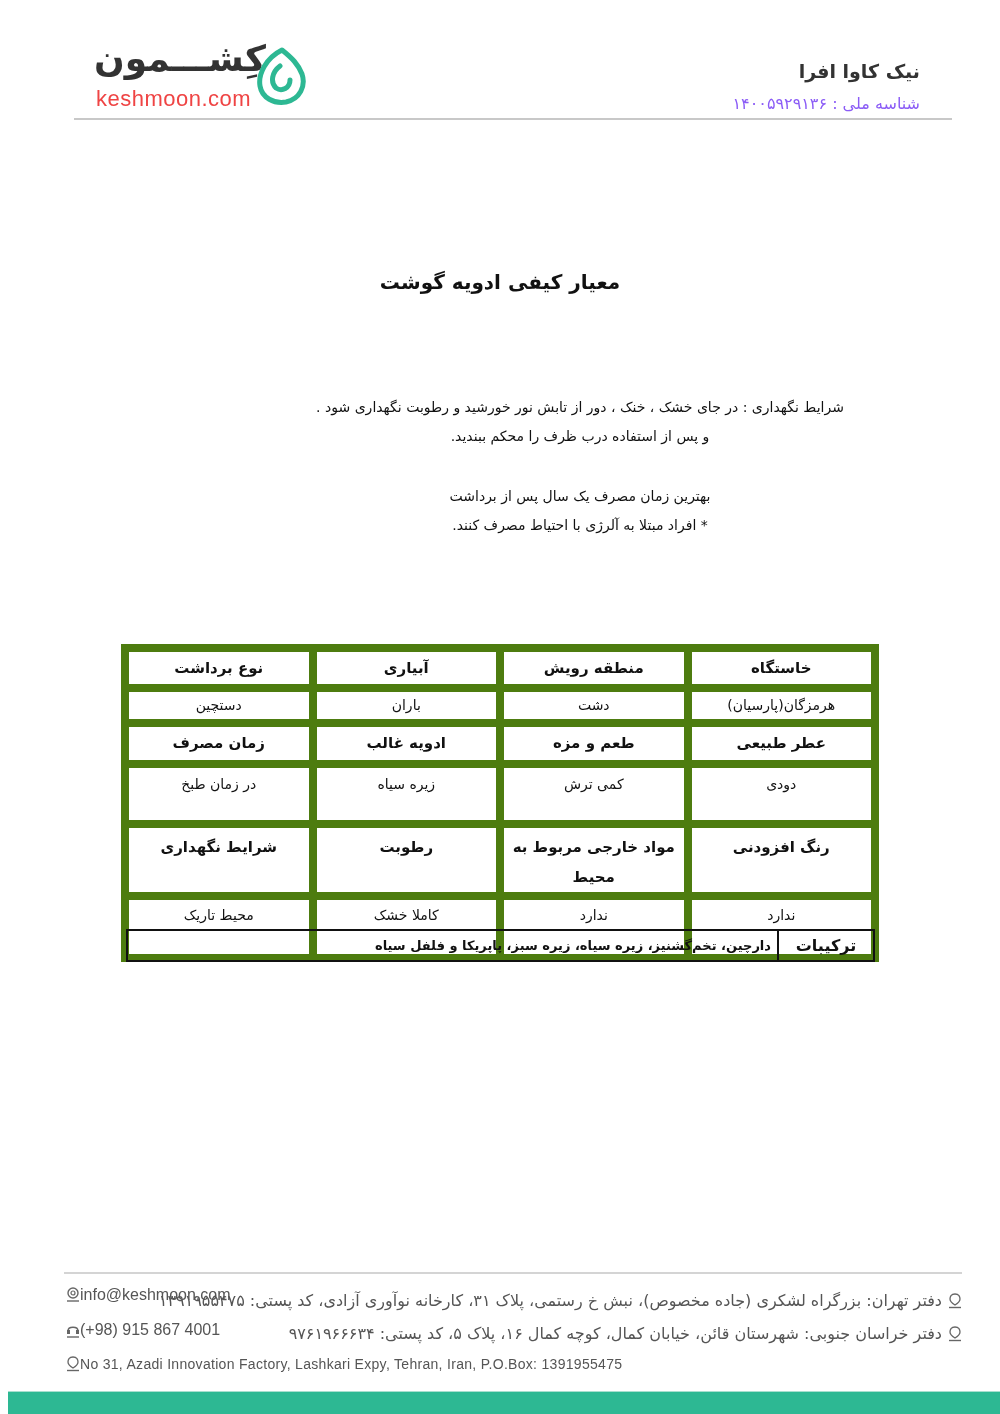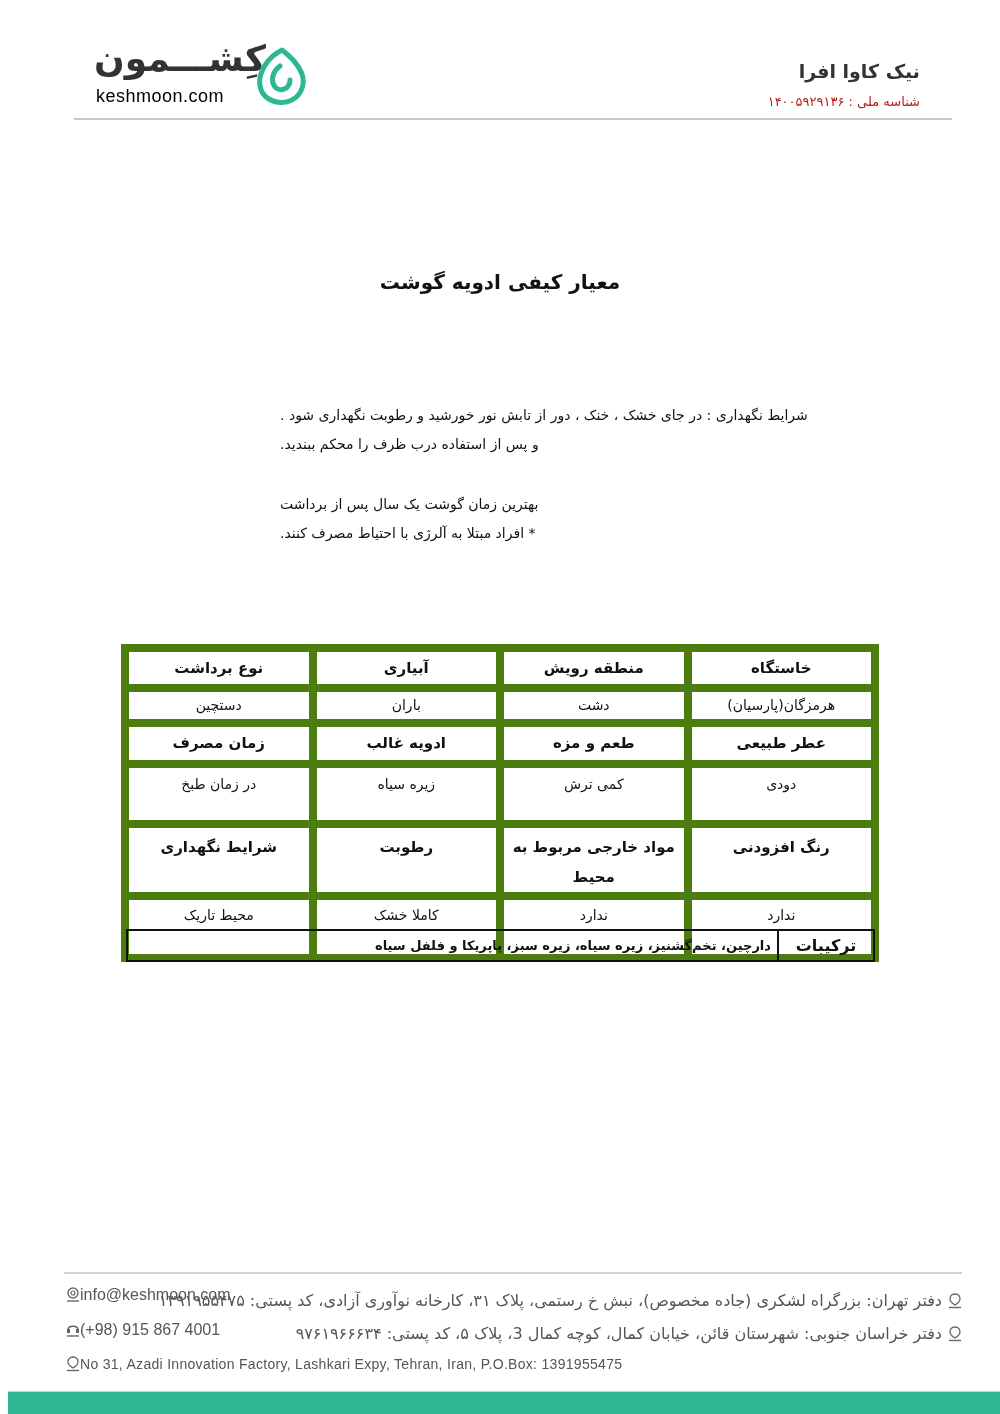--- a/index.html
+++ b/index.html
@@ -5,29 +5,29 @@
   html, body { margin: 0; padding: 0; }
   body {
     width: 1000px; height: 1414px; position: relative; overflow: hidden;
     background: #ffffff; color: #111;
     font-family: "DejaVu Sans", sans-serif;
   }
   .abs { position: absolute; }
 
   
   .logo-fa { left: 94px; top: 38px; font-size: 36px; font-weight: bold; color: #333; direction: rtl; letter-spacing: 1px; }
-  .logo-en { left: 96px; top: 86px; font-size: 18px; color: #000000; font-family: "Liberation Sans", sans-serif; letter-spacing: 0.5px; }
+  .logo-en { left: 96px; top: 86px; font-size: 22px; color: #ef4444; font-family: "Liberation Sans", sans-serif; letter-spacing: 0.5px; }
   .logo-mark { left: 252px; top: 44px; width: 58px; height: 62px; }
   .company-name { right: 80px; top: 60px; font-size: 19px; font-weight: bold; color: #333; direction: rtl; }
-  .national-id { right: 80px; top: 94px; font-size: 13px; color: #b91c1c; direction: rtl; text-align: right; }
+  .national-id { right: 80px; top: 94px; font-size: 16px; color: #8b5cf6; direction: rtl; text-align: right; }
   .header-line { left: 74px; top: 118px; width: 878px; height: 2px; background: #c8c8c8; }
 
   .doc-title { left: 0; width: 1000px; top: 270px; text-align: center; font-size: 20px; font-weight: bold; direction: rtl; }
 
-  .para { right: 120px; direction: rtl; font-size: 14px; color: #111; line-height: 29px; text-align: left; width: 600px; margin-top: 8px; }
+  .para { right: 120px; direction: rtl; font-size: 14px; color: #111; line-height: 29px; text-align: center; width: 600px; }
   .para1 { top: 393px; }
   .para2 { top: 482px; }
 
   
   table.spec { position: absolute; left: 121px; top: 644px; width: 758px; border-collapse: collapse; direction: rtl; }
   table.spec td { border: 8px solid #4d7c0f; width: 25%; text-align: center; vertical-align: top; font-size: 14px; padding: 0 6px; }
   table.spec td.h { font-weight: bold; font-size: 15px; }
   .r1 td { height: 32px; line-height: 32px; }
   .r2 td { height: 27px; line-height: 27px; }
   .r3 td { height: 33px; line-height: 33px; }
@@ -59,21 +59,21 @@
 <div class="abs national-id">شناسه ملی : ۱۴۰۰۵۹۲۹۱۳۶</div>
 <div class="abs header-line"></div>
 
 <div class="abs doc-title">معیار کیفی ادویه گوشت</div>
 
 <div class="abs para para1">
   <div>شرایط نگهداری : در جای خشک ، خنک ، دور از تابش نور خورشید و رطوبت نگهداری شود .</div>
   <div>و پس از استفاده درب ظرف را محکم ببندید.</div>
 </div>
 <div class="abs para para2">
-  <div>بهترین زمان گوشت یک سال پس از برداشت</div>
+  <div>بهترین زمان مصرف یک سال پس از برداشت</div>
   <div>* افراد مبتلا به آلرژی با احتیاط مصرف کنند.</div>
 </div>
 
 <table class="spec">
   <tbody>
       <tr class="r1">
     <td class="h">خاستگاه</td>
     <td class="h">منطقه رویش</td>
     <td class="h">آبیاری</td>
     <td class="h">نوع برداشت</td>
@@ -119,21 +119,21 @@
 <div class="abs footer-line"></div>
 
 <div class="abs f-en" style="top:1286px;">
   <svg class="ico" viewBox="0 0 14 16">
       <circle cx="7" cy="6" r="5" fill="none" stroke="#666" stroke-width="1.4"></circle>
       <circle cx="7" cy="6" r="2" fill="none" stroke="#666" stroke-width="1.2"></circle>
       <line x1="1" y1="14" x2="13" y2="14" stroke="#666" stroke-width="1.4"></line>
     </svg>
   <span>info@keshmoon.com</span>
 </div>
-<div class="abs f-en" style="top:1321px;">
+<div class="abs f-en" style="top:1321px;align-items:flex-end;">
   <svg class="ico" viewBox="0 0 14 16">
       <path d="M2 8 C2 3, 12 3, 12 8" fill="none" stroke="#666" stroke-width="1.4"></path>
       <rect x="1" y="7" width="3" height="4" fill="#666"></rect>
       <rect x="10" y="7" width="3" height="4" fill="#666"></rect>
       <line x1="1" y1="14" x2="13" y2="14" stroke="#666" stroke-width="1.4"></line>
     </svg>
   <span>(+98) 915 867 4001</span>
 </div>
 <div class="abs f-en small" style="top:1356px;align-items:center;">
   <svg class="ico" viewBox="0 0 14 16">
@@ -148,16 +148,16 @@
       <path d="M7 1 C3 1, 2 4, 2 6 C2 9, 7 12, 7 12 C7 12, 12 9, 12 6 C12 4, 11 1, 7 1 Z" fill="none" stroke="#666" stroke-width="1.3"></path>
       <line x1="1" y1="14.5" x2="13" y2="14.5" stroke="#666" stroke-width="1.4"></line>
     </svg>
   <span>دفتر تهران: بزرگراه لشکری (جاده مخصوص)، نبش خ رستمی، پلاک ۳۱، کارخانه نوآوری آزادی، کد پستی: ۱۳۹۱۹۵۵۴۷۵</span>
 </div>
 <div class="abs f-fa" style="top:1324px;">
   <svg class="ico" viewBox="0 0 14 16">
       <path d="M7 1 C3 1, 2 4, 2 6 C2 9, 7 12, 7 12 C7 12, 12 9, 12 6 C12 4, 11 1, 7 1 Z" fill="none" stroke="#666" stroke-width="1.3"></path>
       <line x1="1" y1="14.5" x2="13" y2="14.5" stroke="#666" stroke-width="1.4"></line>
     </svg>
-  <span>دفتر خراسان جنوبی: شهرستان قائن، خیابان کمال، کوچه کمال 3، پلاک ۵، کد پستی: ۹۷۶۱۹۶۶۶۳۴</span>
+  <span>دفتر خراسان جنوبی: شهرستان قائن، خیابان کمال، کوچه کمال ۱۶، پلاک ۵، کد پستی: ۹۷۶۱۹۶۶۶۳۴</span>
 </div>
 
 <div class="abs bottom-bar"></div>
 
 </body></html>

